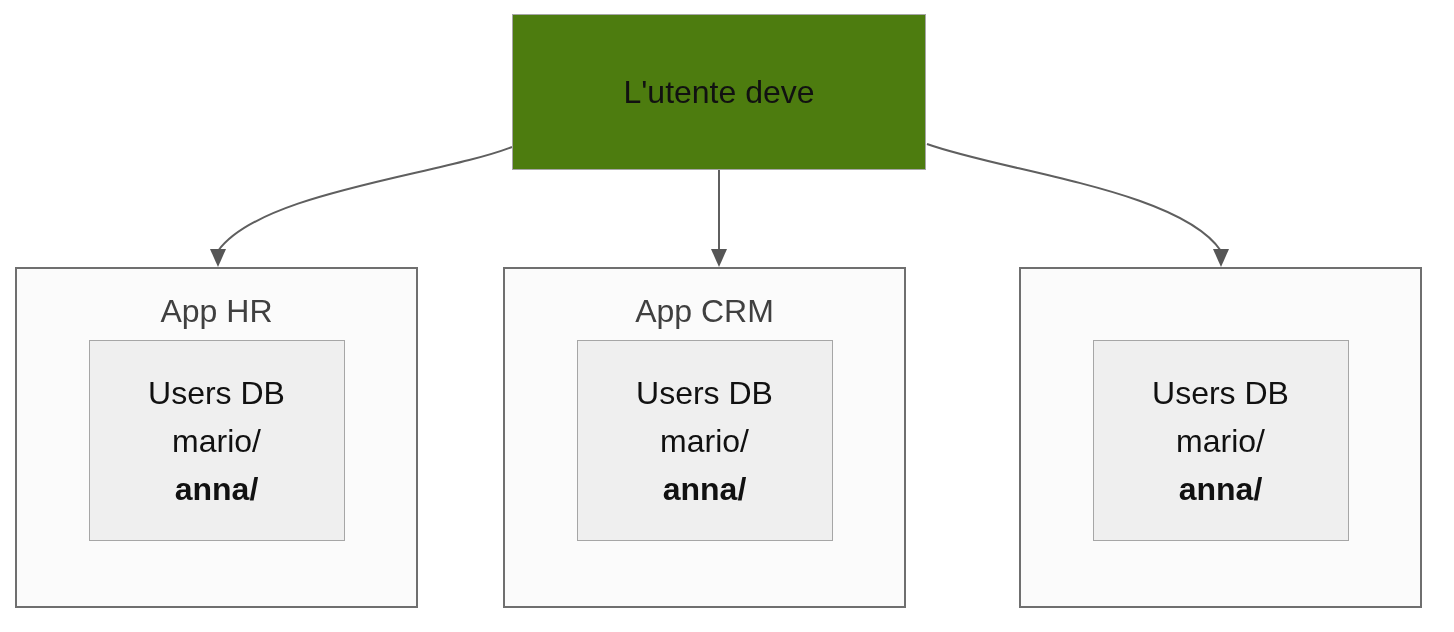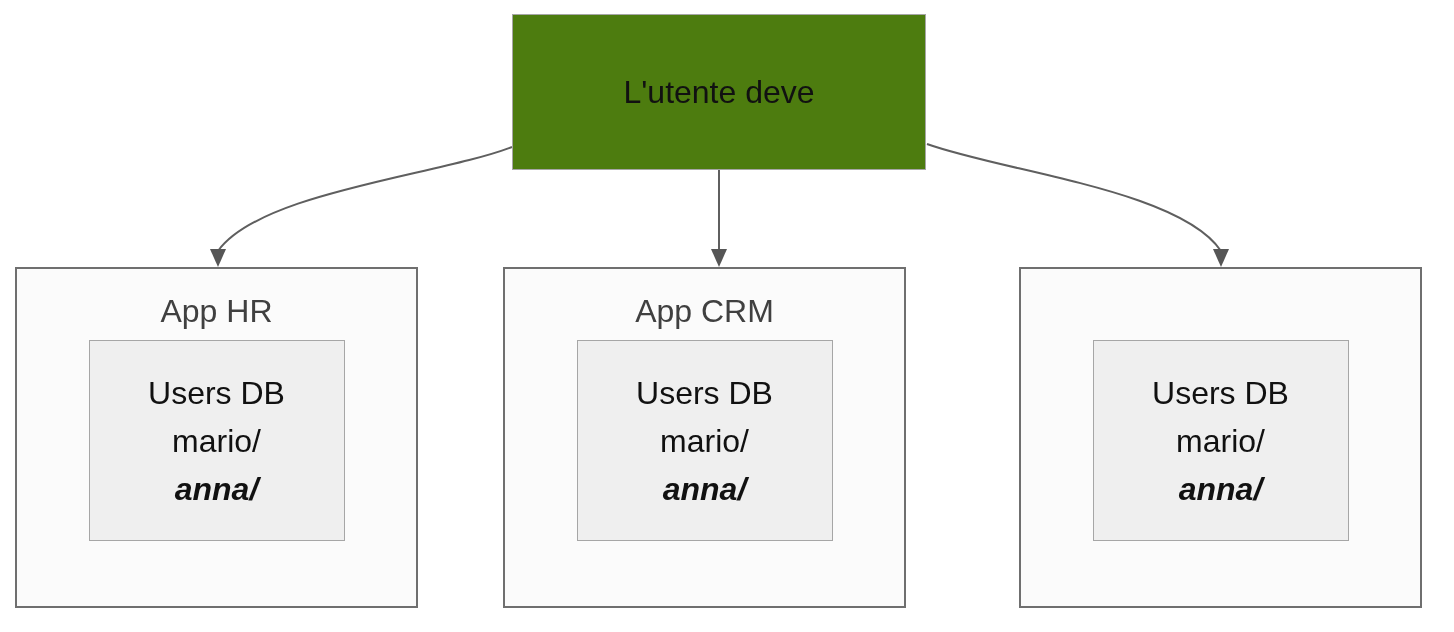--- a/index.html
+++ b/index.html
@@ -77,21 +77,20 @@
     flex-direction: column;
     align-items: center;
     justify-content: center;
     font-size: 32px;
     line-height: 48px;
     color: #111111;
     text-align: center;
   }
   .bold-italic {
     font-weight: bold;
-    font-style: italic;
   }
 </style>
 </head>
 <body>
 
 <div class="canvas">
 
   <svg class="edges" viewBox="0 0 1454 632" xmlns="http://www.w3.org/2000/svg">
 
     <path d="M 512 147 C 440 175, 260 192, 218 251" fill="none" stroke="#5f5f5f" stroke-width="2"></path>

